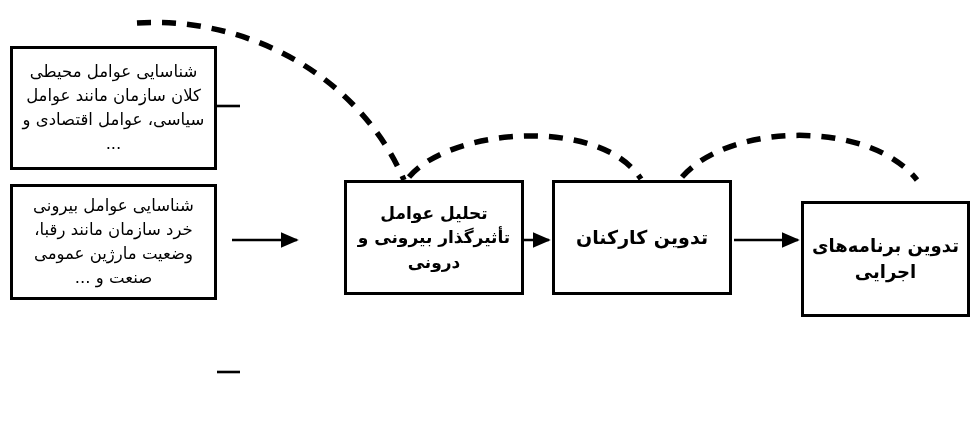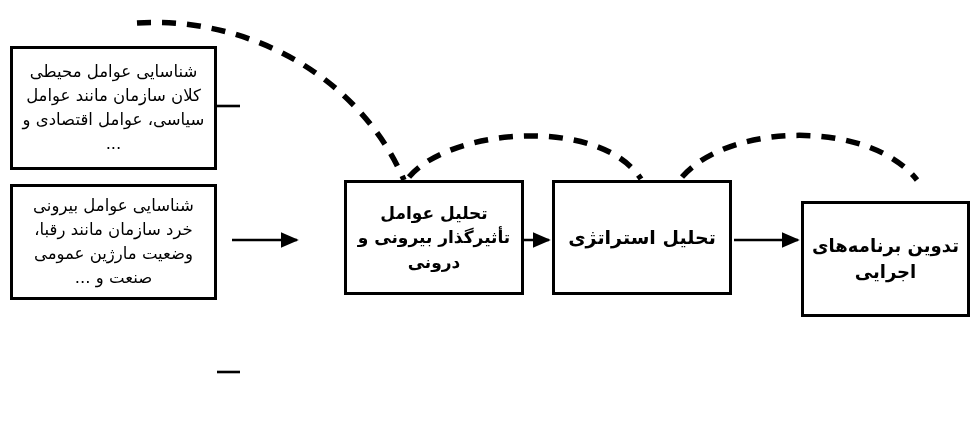--- a/index.html
+++ b/index.html
@@ -123,20 +123,20 @@
   <div class="box box-input" id="box-micro">
     <span class="box-text">شناسایی عوامل بیرونی خرد سازمان مانند رقبا، وضعیت مارژین عمومی صنعت و ...</span>
   </div>
 
 
   <div class="box" id="box-analysis">
     <span class="box-text">تحلیل عوامل تأثیرگذار بیرونی و درونی</span>
   </div>
 
   <div class="box" id="box-strategy">
-    <span class="box-text">تحلیل استراتژی</span>
+    <span class="box-text">تدوین کارکنان</span>
   </div>
 
   <div class="box" id="box-programs">
     <span class="box-text">تدوین برنامه‌های اجرایی</span>
   </div>
 
 </div>
 
 </body></html>

